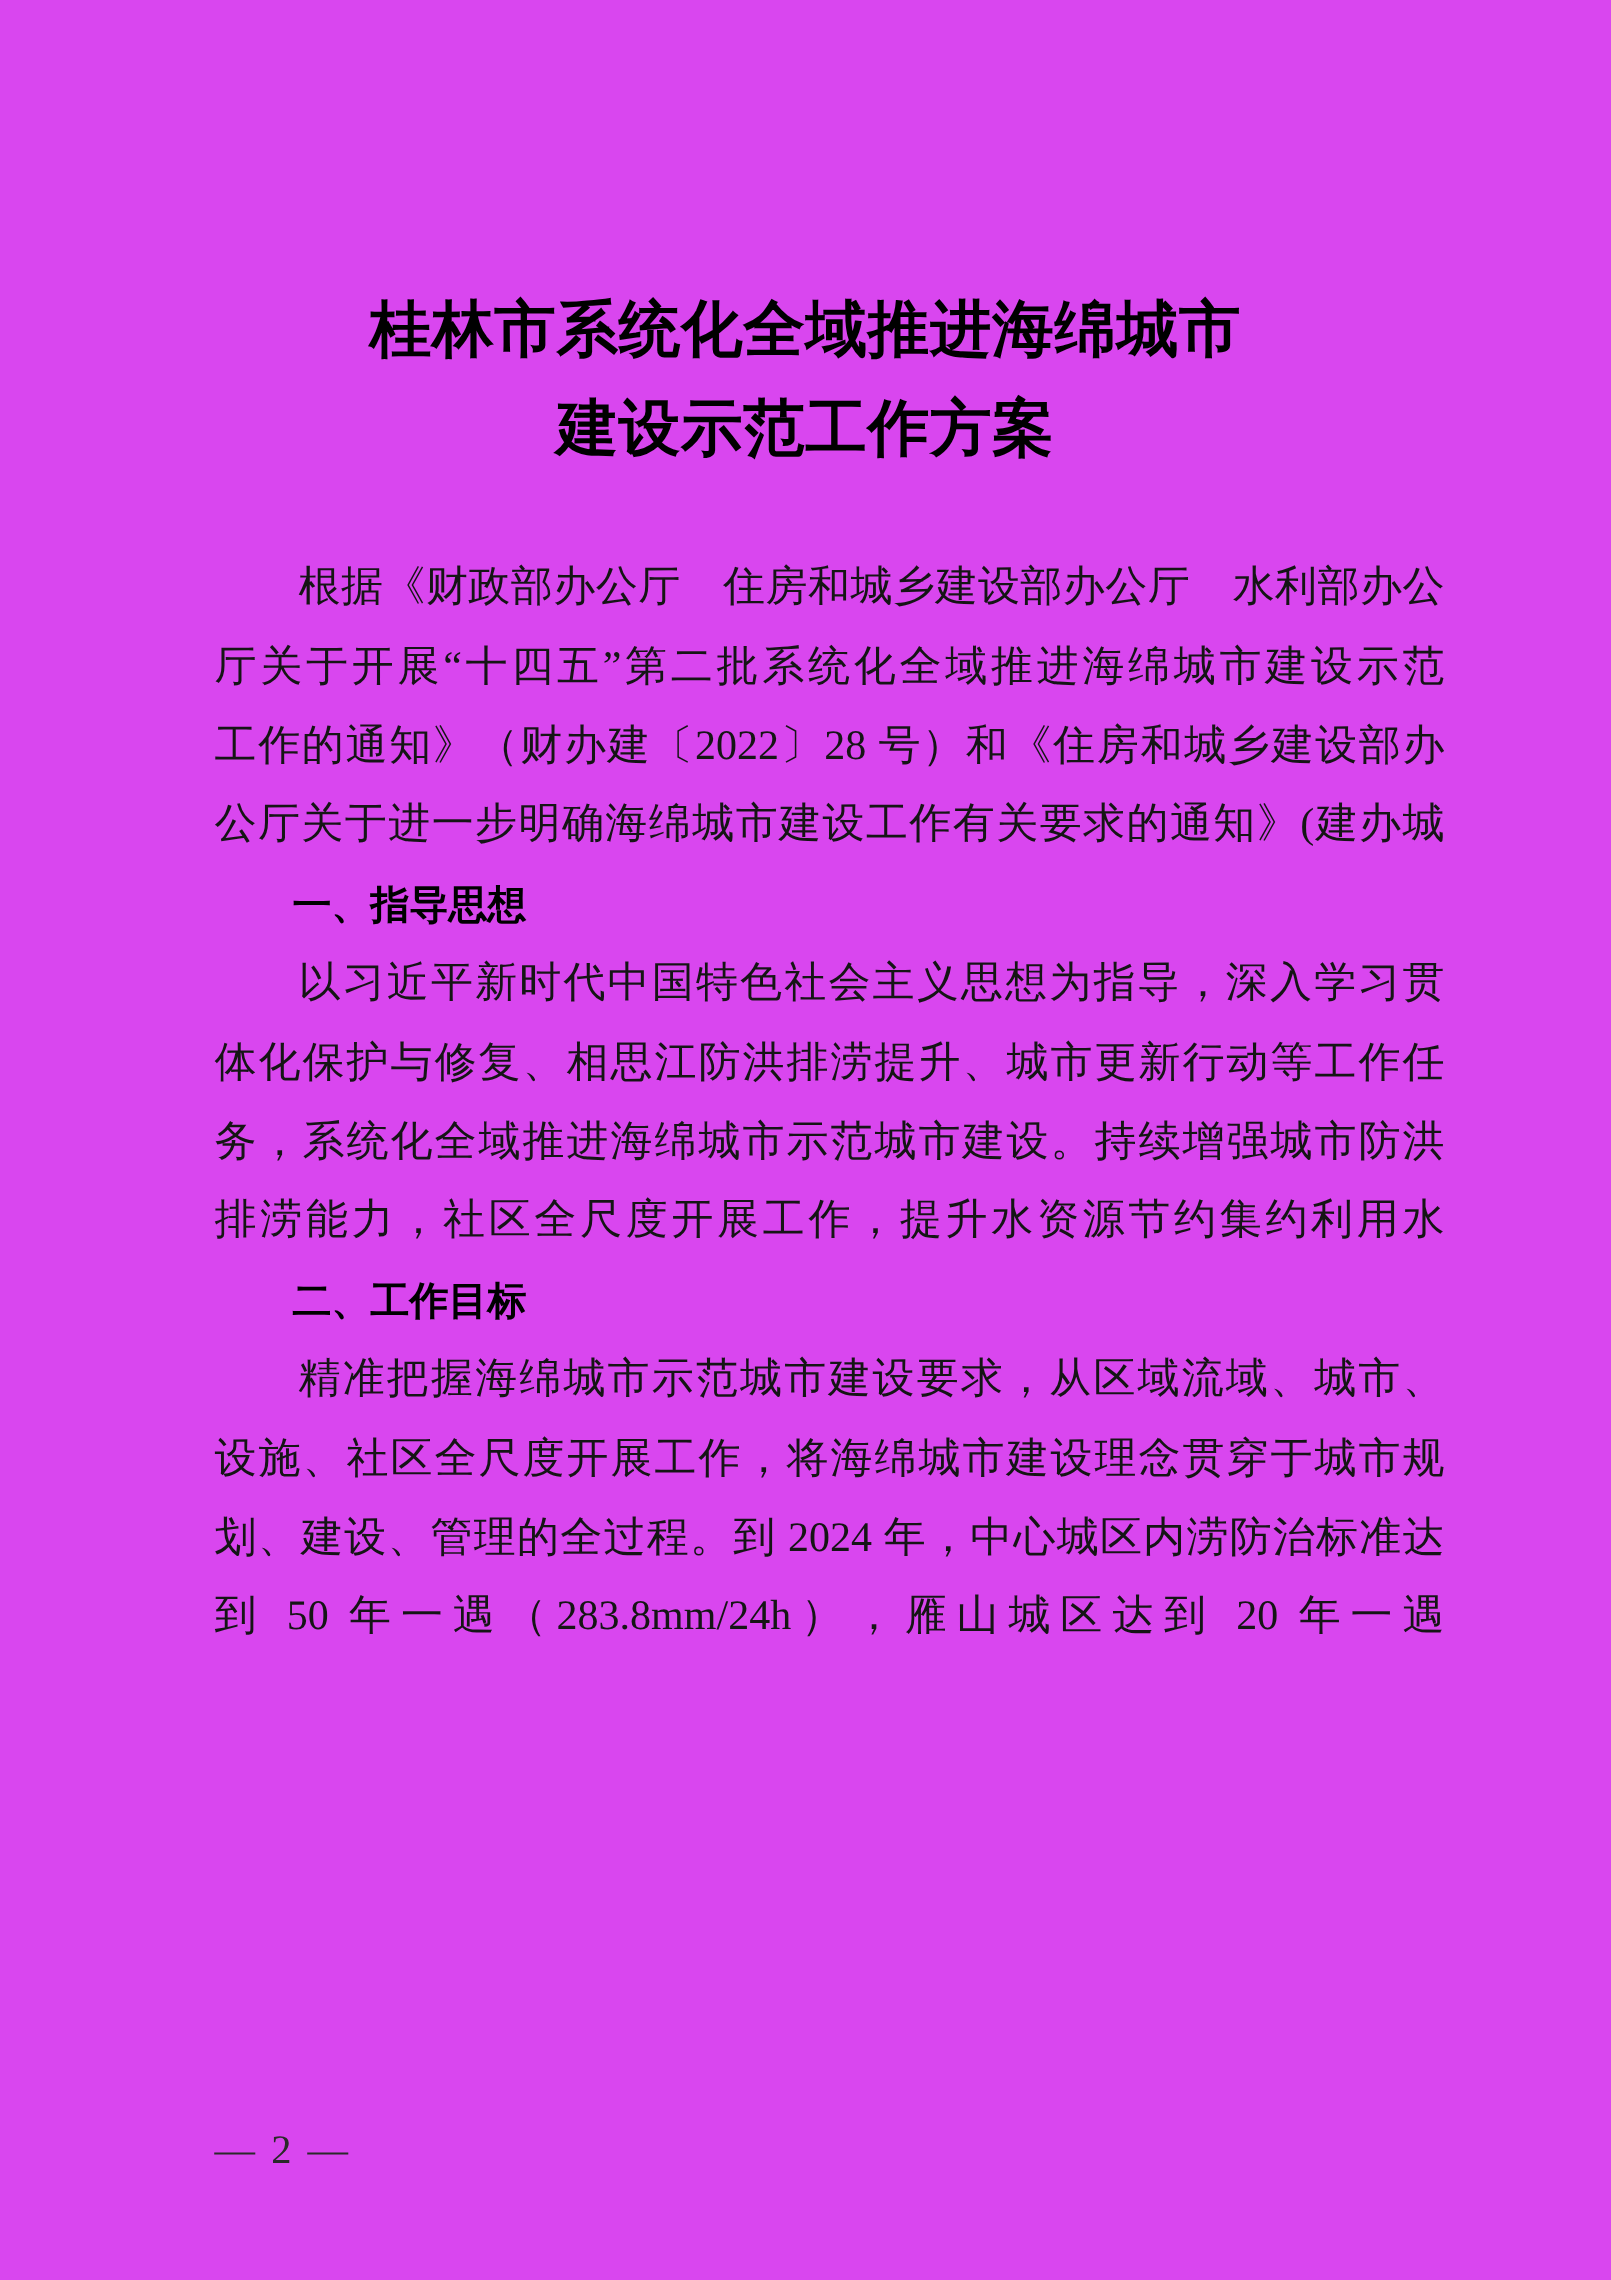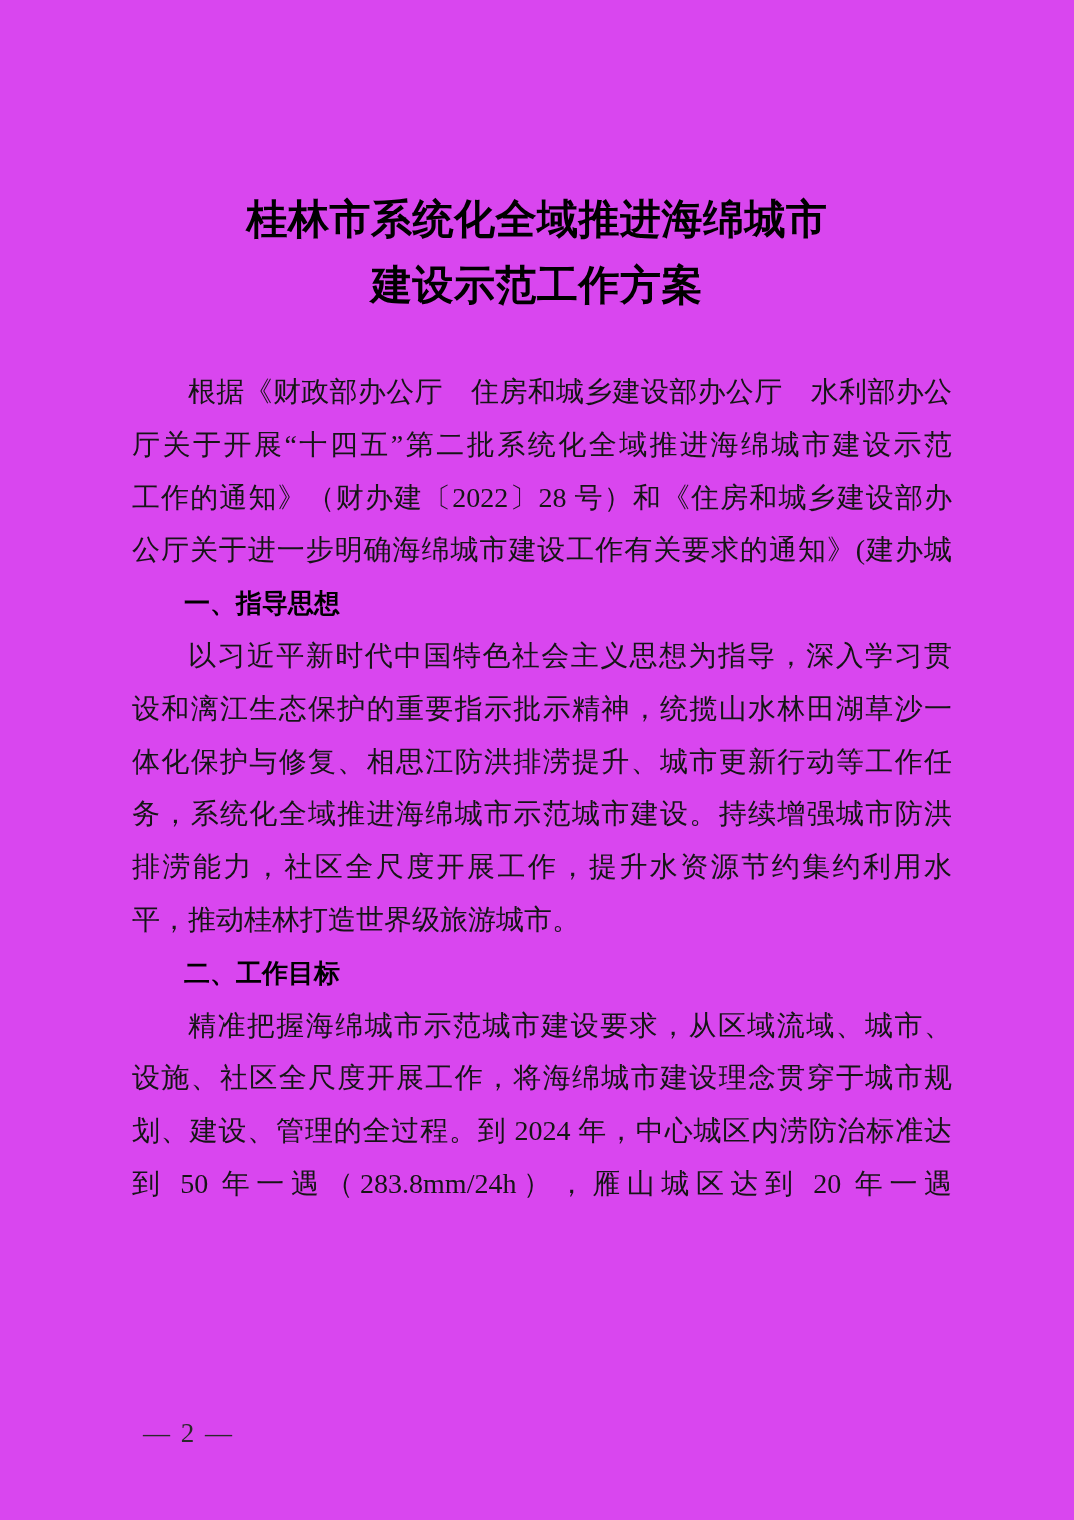--- a/index.html
+++ b/index.html
@@ -26,21 +26,21 @@
     font-weight: 700;
     font-size: 41px;
     line-height: 66px;
     color: #000000;
   }
   .title-line {
     letter-spacing: 0.5px;
   }
   .doc-body {
     position: absolute;
-    left: 132px;
+    left: 143px;
     top: 366px;
     width: 820px;
     font-family: "Liberation Serif", "DejaVu Serif", serif;
     font-size: 28px;
     color: #151515;
   }
   .line {
     height: 52.8px;
     line-height: 52.8px;
     overflow: hidden;
@@ -85,25 +85,23 @@
       <div class="title-line">桂林市系统化全域推进海绵城市</div>
       <div class="title-line">建设示范工作方案</div>
     </div>
   <div class="doc-body">
       <div class="line first-line">根据《财政部办公厅　住房和城乡建设部办公厅　水利部办公</div>
       <div class="line">厅关于开展“十四五”第二批系统化全域推进海绵城市建设示范</div>
       <div class="line">工作的通知》（财办建〔2022〕28 号）和《住房和城乡建设部办</div>
       <div class="line">公厅关于进一步明确海绵城市建设工作有关要求的通知》(建办城</div>
       <div class="heading-line">一、指导思想</div>
       <div class="line first-line">以习近平新时代中国特色社会主义思想为指导，深入学习贯</div>
-      <div class="line">设和漓江生态保护的重要指示批示精神，统揽山水林田湖草沙一</div>
       <div class="line">体化保护与修复、相思江防洪排涝提升、城市更新行动等工作任</div>
       <div class="line">务，系统化全域推进海绵城市示范城市建设。持续增强城市防洪</div>
       <div class="line">排涝能力，社区全尺度开展工作，提升水资源节约集约利用水</div>
-      <div class="line last-left">平，推动桂林打造世界级旅游城市。</div>
       <div class="heading-line">二、工作目标</div>
       <div class="line first-line">精准把握海绵城市示范城市建设要求，从区域流域、城市、</div>
       <div class="line">设施、社区全尺度开展工作，将海绵城市建设理念贯穿于城市规</div>
       <div class="line">划、建设、管理的全过程。到 2024 年，中心城区内涝防治标准达</div>
       <div class="line">到 50 年一遇（283.8mm/24h），雁山城区达到 20 年一遇</div>
     </div>
   <div class="page-footer">— 2 —</div>
 </div>
 
 </body></html>

